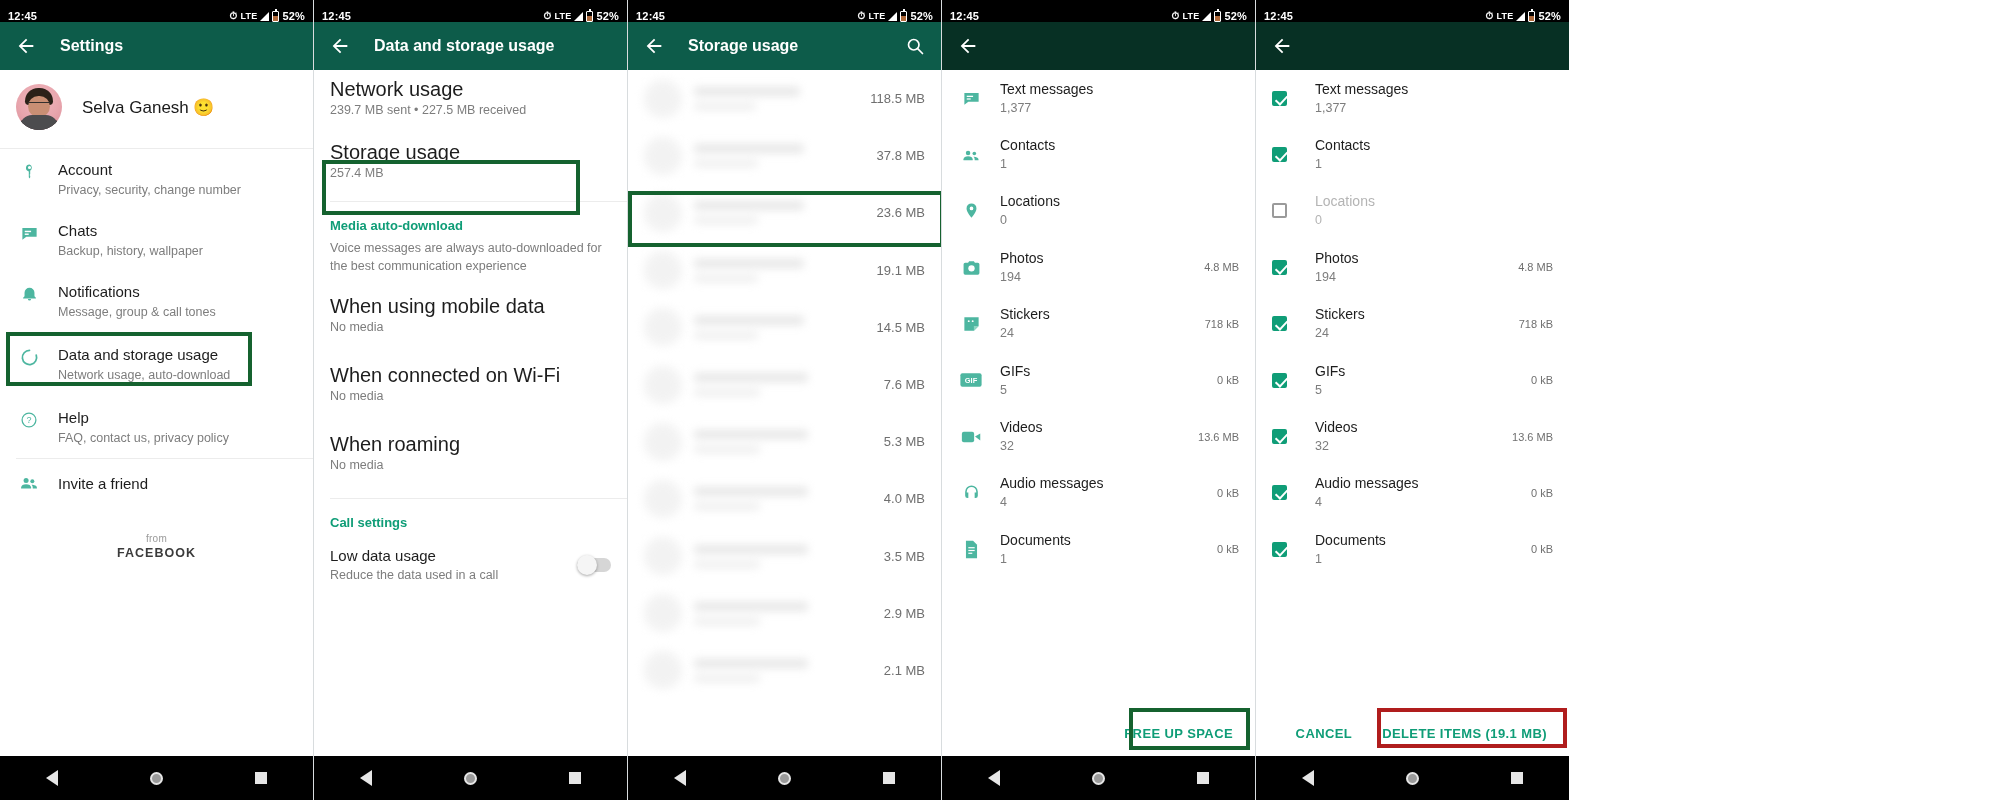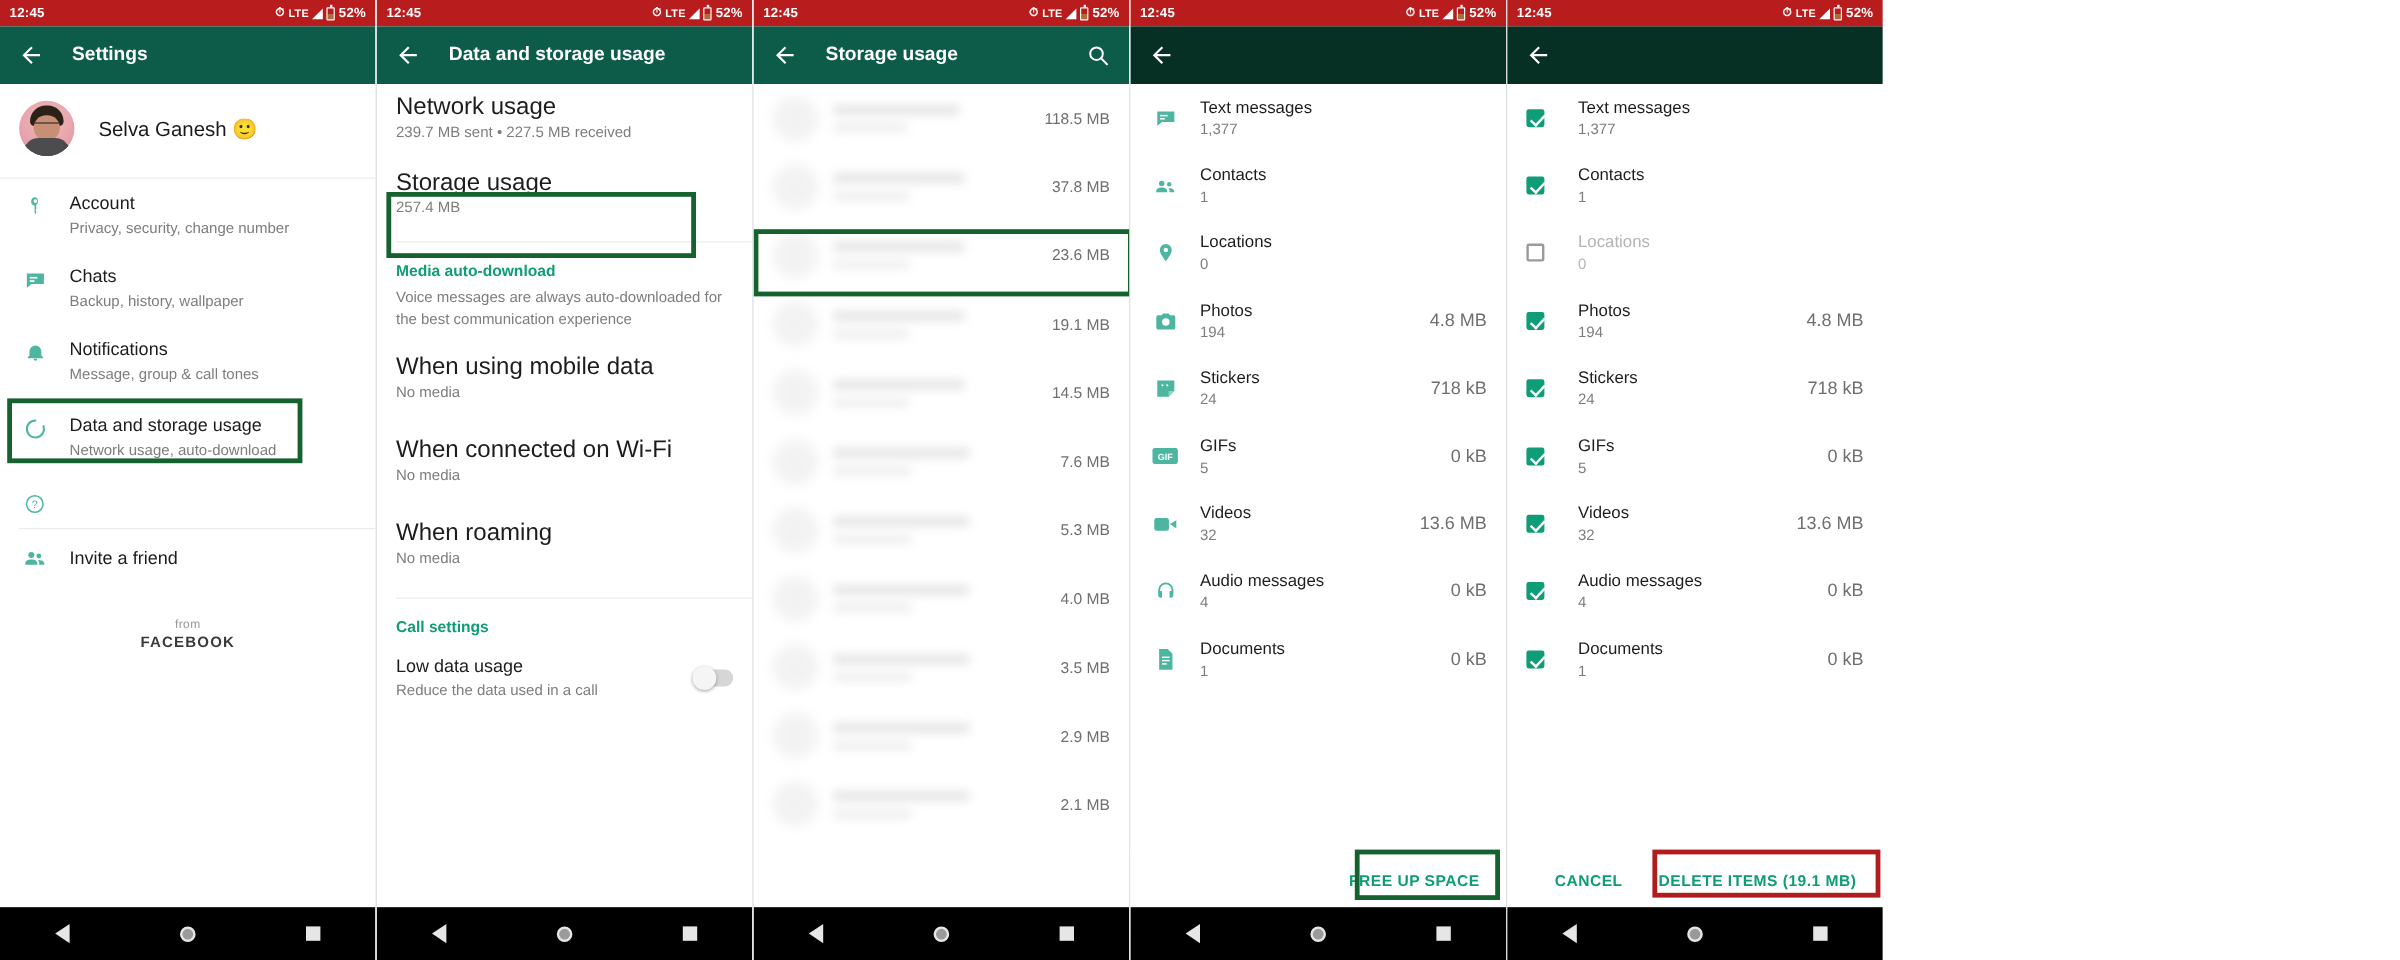--- a/index.html
+++ b/index.html
@@ -18,24 +18,24 @@
     background: #ffffff;
     overflow: hidden;
     flex: 0 0 auto;
   }
   .panel.w314 { width: 314px; }
   .panel + .panel { border-left: 1px solid #d8dcde; }
 
   
   .statusbar {
     height: 22px;
-    background: #b91c1c;
+    background: #000000;
     color: #ffffff;
     display: flex;
-    align-items: center;
+    align-items: flex-end;
     padding: 0 8px;
     font-size: 11px;
     font-weight: bold;
     letter-spacing: .2px;
   }
   .statusbar .clock { flex: 0 0 auto; }
   .statusbar .sp { flex: 1 1 auto; }
   .statusbar .sys { display: flex; align-items: center; gap: 3px; }
   .statusbar .sys .glyph { font-size: 10px; line-height: 1; }
   .lte { font-size: 9px; font-weight: bold; }
@@ -154,21 +154,21 @@
   .mrow .cb.on:after {
     content:""; position:absolute; left:4px; top:0px; width:5px; height:10px;
     border:solid #fff; border-width:0 2px 2px 0; transform: rotate(43deg);
   }
   .mrow .mico { width:26px; display:flex; justify-content:center; color:#737373; flex:0 0 auto; }
   .mrow .mtxt { flex:1 1 auto; margin-left:16px; }
   .mrow .m1 { font-size:14px; color:#1d1d1d; line-height:19px;}
   .mrow .m2 { font-size:12.5px; color:#7d7d7d; line-height:18px;}
   .mrow .m2.dimmed { color:#b4b4b4; }
   .mrow .m1.dimmed { color:#b4b4b4; }
-  .mrow .msz { font-size:15px; color:#6f6f6f; flex:0 0 auto; }
+  .mrow .msz { font-size:11px; color:#6f6f6f; flex:0 0 auto; }
 
   
   .actionbar {
     position:absolute; left:0; right:0; bottom:0; height:46px;
     display:flex; align-items:center; justify-content:flex-end;
     padding: 0 14px; gap: 14px; background:#fff;
   }
   .actbtn { font-size:13px; font-weight:bold; color:#0f9d77; letter-spacing:.4px; cursor:pointer; padding: 6px 8px;}
   .actbtn.plain { color:#0f9d77; }
 
@@ -282,20 +282,24 @@
         </span>
       </div>
 
       <div class="srow">
         <span class="ico">
           <svg width="18" height="18" viewBox="0 0 24 24">
               <circle cx="12" cy="12" r="9.2" stroke="#4db6a0" stroke-width="1.7" fill="none"></circle>
               <text x="12" y="16.5" font-size="12" text-anchor="middle" fill="#4db6a0" font-family="Liberation Sans">?</text>
             </svg>
         </span>
+        <span class="txt">
+          <span class="t1" style="display:block">Help</span>
+          <span class="t2" style="display:block">FAQ, contact us, privacy policy</span>
+        </span>
       </div>
 
       <div class="divider ind"></div>
 
       <div class="invite">
         <span class="ico">
           <svg width="20" height="20" viewBox="0 0 24 24">
               <circle cx="8.5" cy="9" r="3" fill="#4db6a0"></circle>
               <circle cx="16" cy="10" r="2.4" fill="#4db6a0"></circle>
               <path d="M2.5 17.5c0-2.6 2.7-4 6-4s6 1.4 6 4v1.2h-12z" fill="#4db6a0"></path>

